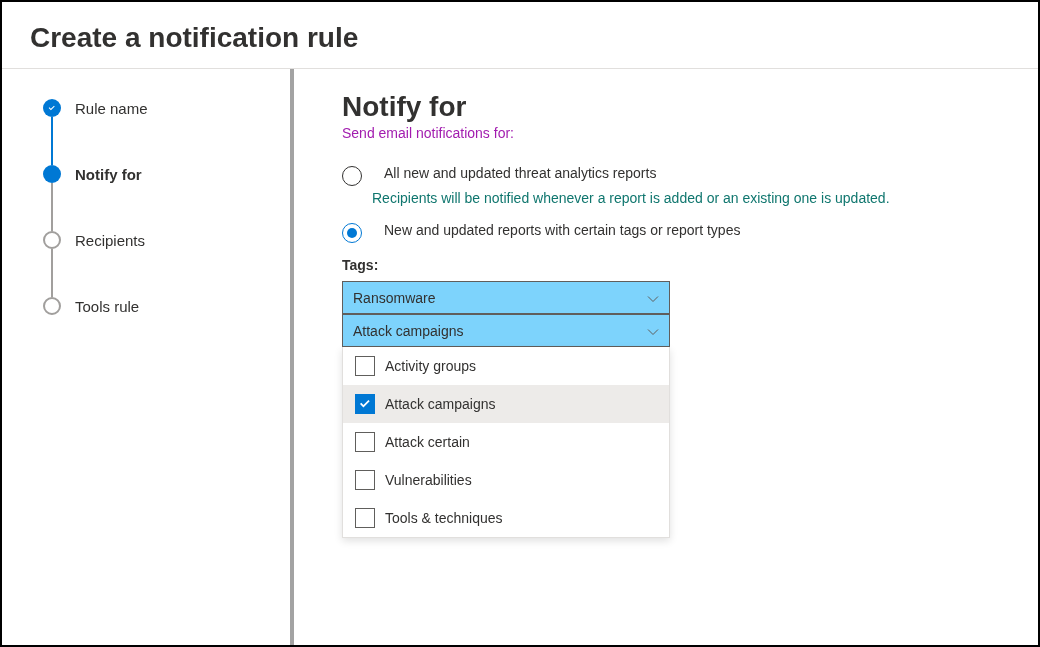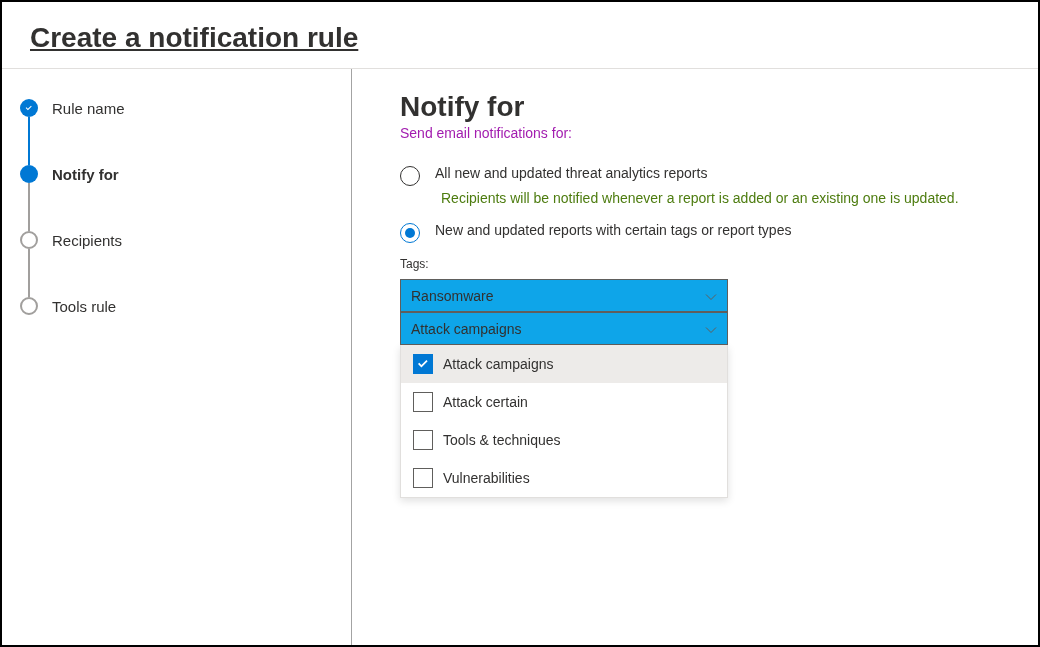--- a/index.html
+++ b/index.html
@@ -17,31 +17,30 @@
     display: flex;
     flex-direction: column;
   }
   .header {
     padding: 20px 28px 14px 28px;
     border-bottom: 1px solid #e1dfdd;
   }
   .header h1 {
     font-size: 28px;
     font-weight: 700;
-    text-decoration: underline;
   }
   .body {
     flex: 1;
     display: flex;
     overflow: hidden;
   }
   .sidebar {
-    width: 350px;
-    border-right: 1px solid #a3a3a3;
-    padding: 30px 18px;
+    width: 292px;
+    border-right: 4px solid #a3a3a3;
+    padding: 30px 41px;
   }
   .step {
     display: flex;
     align-items: center;
     gap: 14px;
     position: relative;
   }
   .step-indicator {
     width: 18px;
     height: 18px;
@@ -93,21 +92,21 @@
     margin-bottom: 2px;
   }
   .sub {
     font-size: 14px;
     color: #a21caf;
     margin-bottom: 24px;
   }
   .radio-row {
     display: flex;
     align-items: flex-start;
-    gap: 15px;
+    gap: 22px;
     margin-bottom: 14px;
     cursor: pointer;
   }
   .radio {
     width: 20px;
     height: 20px;
     border: 1px solid #323130;
     border-radius: 50%;
     flex-shrink: 0;
     margin-top: 1px;
@@ -121,41 +120,41 @@
   .radio.selected::after {
     content: "";
     width: 10px;
     height: 10px;
     background: #0078d4;
     border-radius: 50%;
   }
   .radio-label { font-size: 14px; }
   .radio-desc {
     font-size: 14px;
-    margin-left: 41px;
+    margin-left: 30px;
     margin-top: -10px;
     margin-bottom: 16px;
-    color: #4d7c0f;
+    color: #0f766e;
   }
   .field-label {
-    font-weight: 400;
-    font-size: 12px;
+    font-weight: 700;
+    font-size: 14px;
     margin-top: 2px;
     margin-bottom: 8px;
   }
   .dropdown {
     width: 328px;
     height: 33px;
     border: 1px solid #605e5c;
     display: flex;
     align-items: center;
     justify-content: space-between;
     padding: 0 10px;
     font-size: 14px;
-    background: #0ea5e9;
+    background: #7dd3fc;
     cursor: pointer;
   }
   .chevron {
     width: 12px;
     height: 12px;
   }
   .chevron svg { width: 100%; height: 100%; }
   .dropdown-list {
     width: 328px;
     border: 1px solid #e1dfdd;
@@ -264,39 +263,43 @@
       <div class="dropdown">
         <span>Attack campaigns</span>
         <span class="chevron">
           <svg viewBox="0 0 12 12">
               <path d="M1 3.5 6 8.5l5-5" fill="none" stroke="#605e5c" stroke-width="1"></path>
             </svg>
         </span>
       </div>
 
       <div class="dropdown-list">
+        <div class="option">
+          <span class="checkbox"></span>
+          <span>Activity groups</span>
+        </div>
         <div class="option selected">
           <span class="checkbox checked">
             <svg viewBox="0 0 16 16">
                 <path d="M6.2 12 2.3 8.1l1.4-1.4 2.5 2.5 5.7-5.7 1.4 1.4z"></path>
               </svg>
           </span>
           <span>Attack campaigns</span>
         </div>
         <div class="option">
           <span class="checkbox"></span>
           <span>Attack certain</span>
         </div>
         <div class="option">
           <span class="checkbox"></span>
-          <span>Tools &amp; techniques</span>
+          <span>Vulnerabilities</span>
         </div>
         <div class="option">
           <span class="checkbox"></span>
-          <span>Vulnerabilities</span>
+          <span>Tools &amp; techniques</span>
         </div>
       </div>
 
     </div>
 
   </div>
 
 </div>
 
 </body></html>

